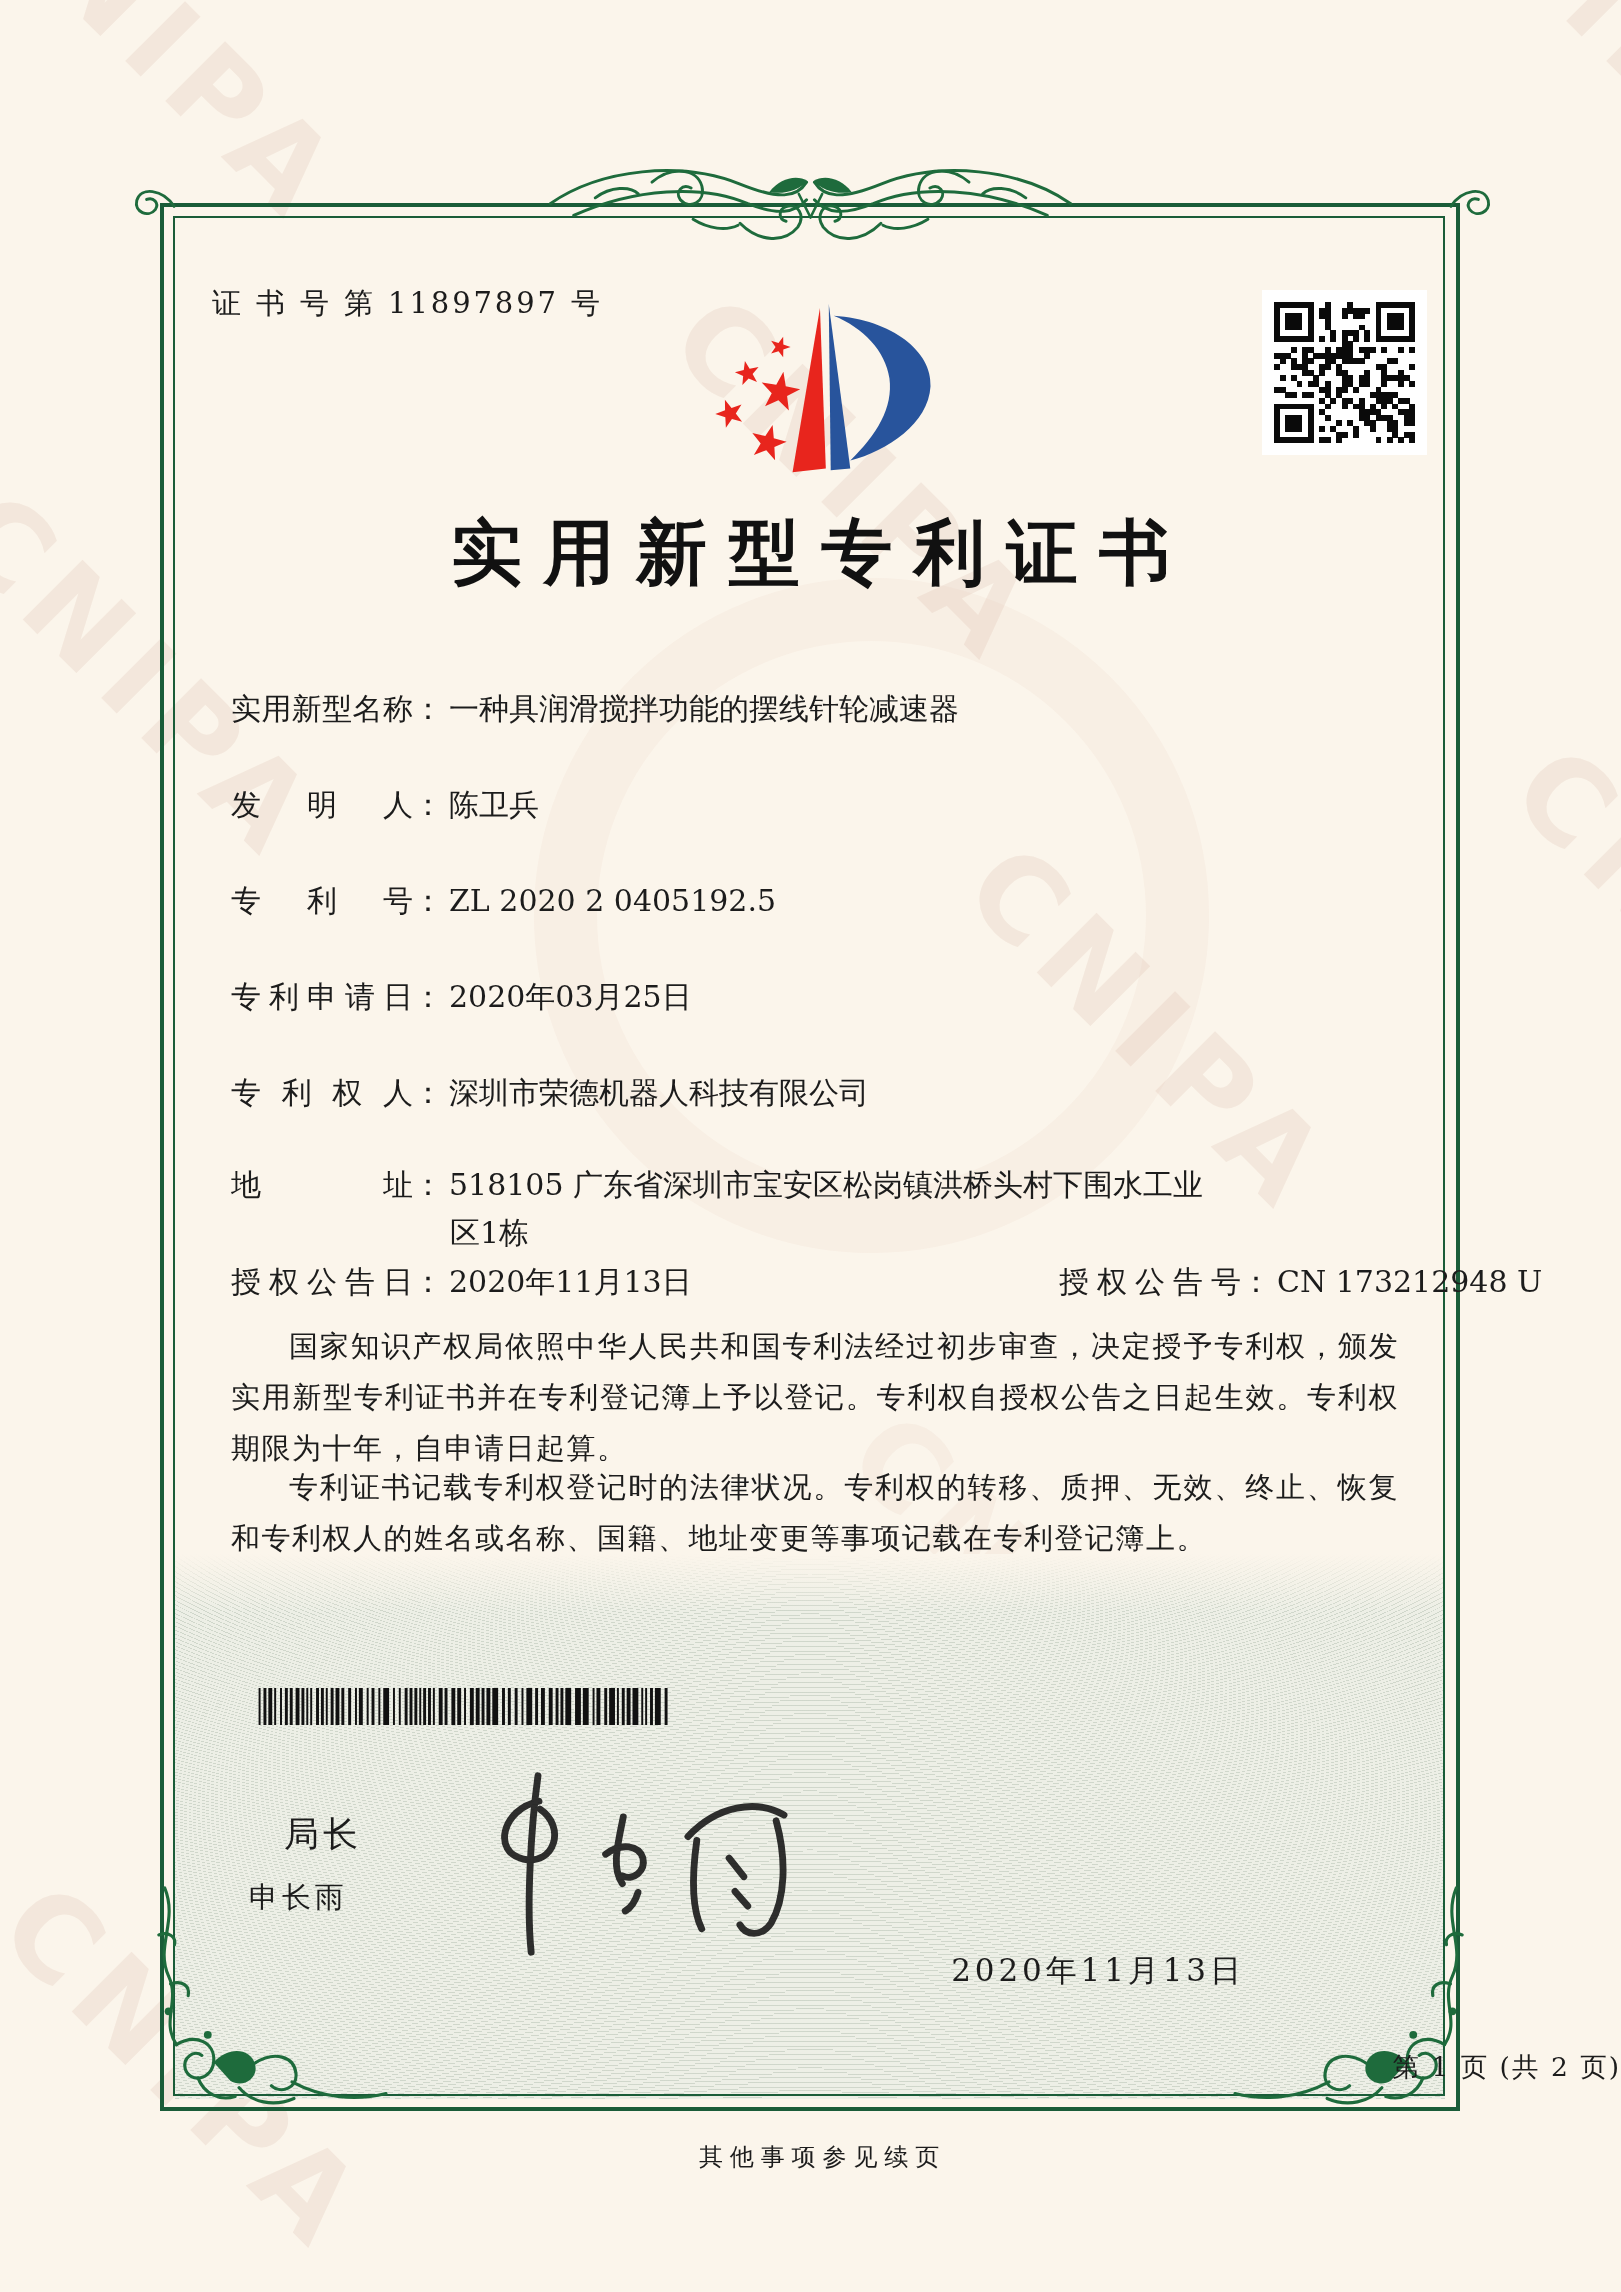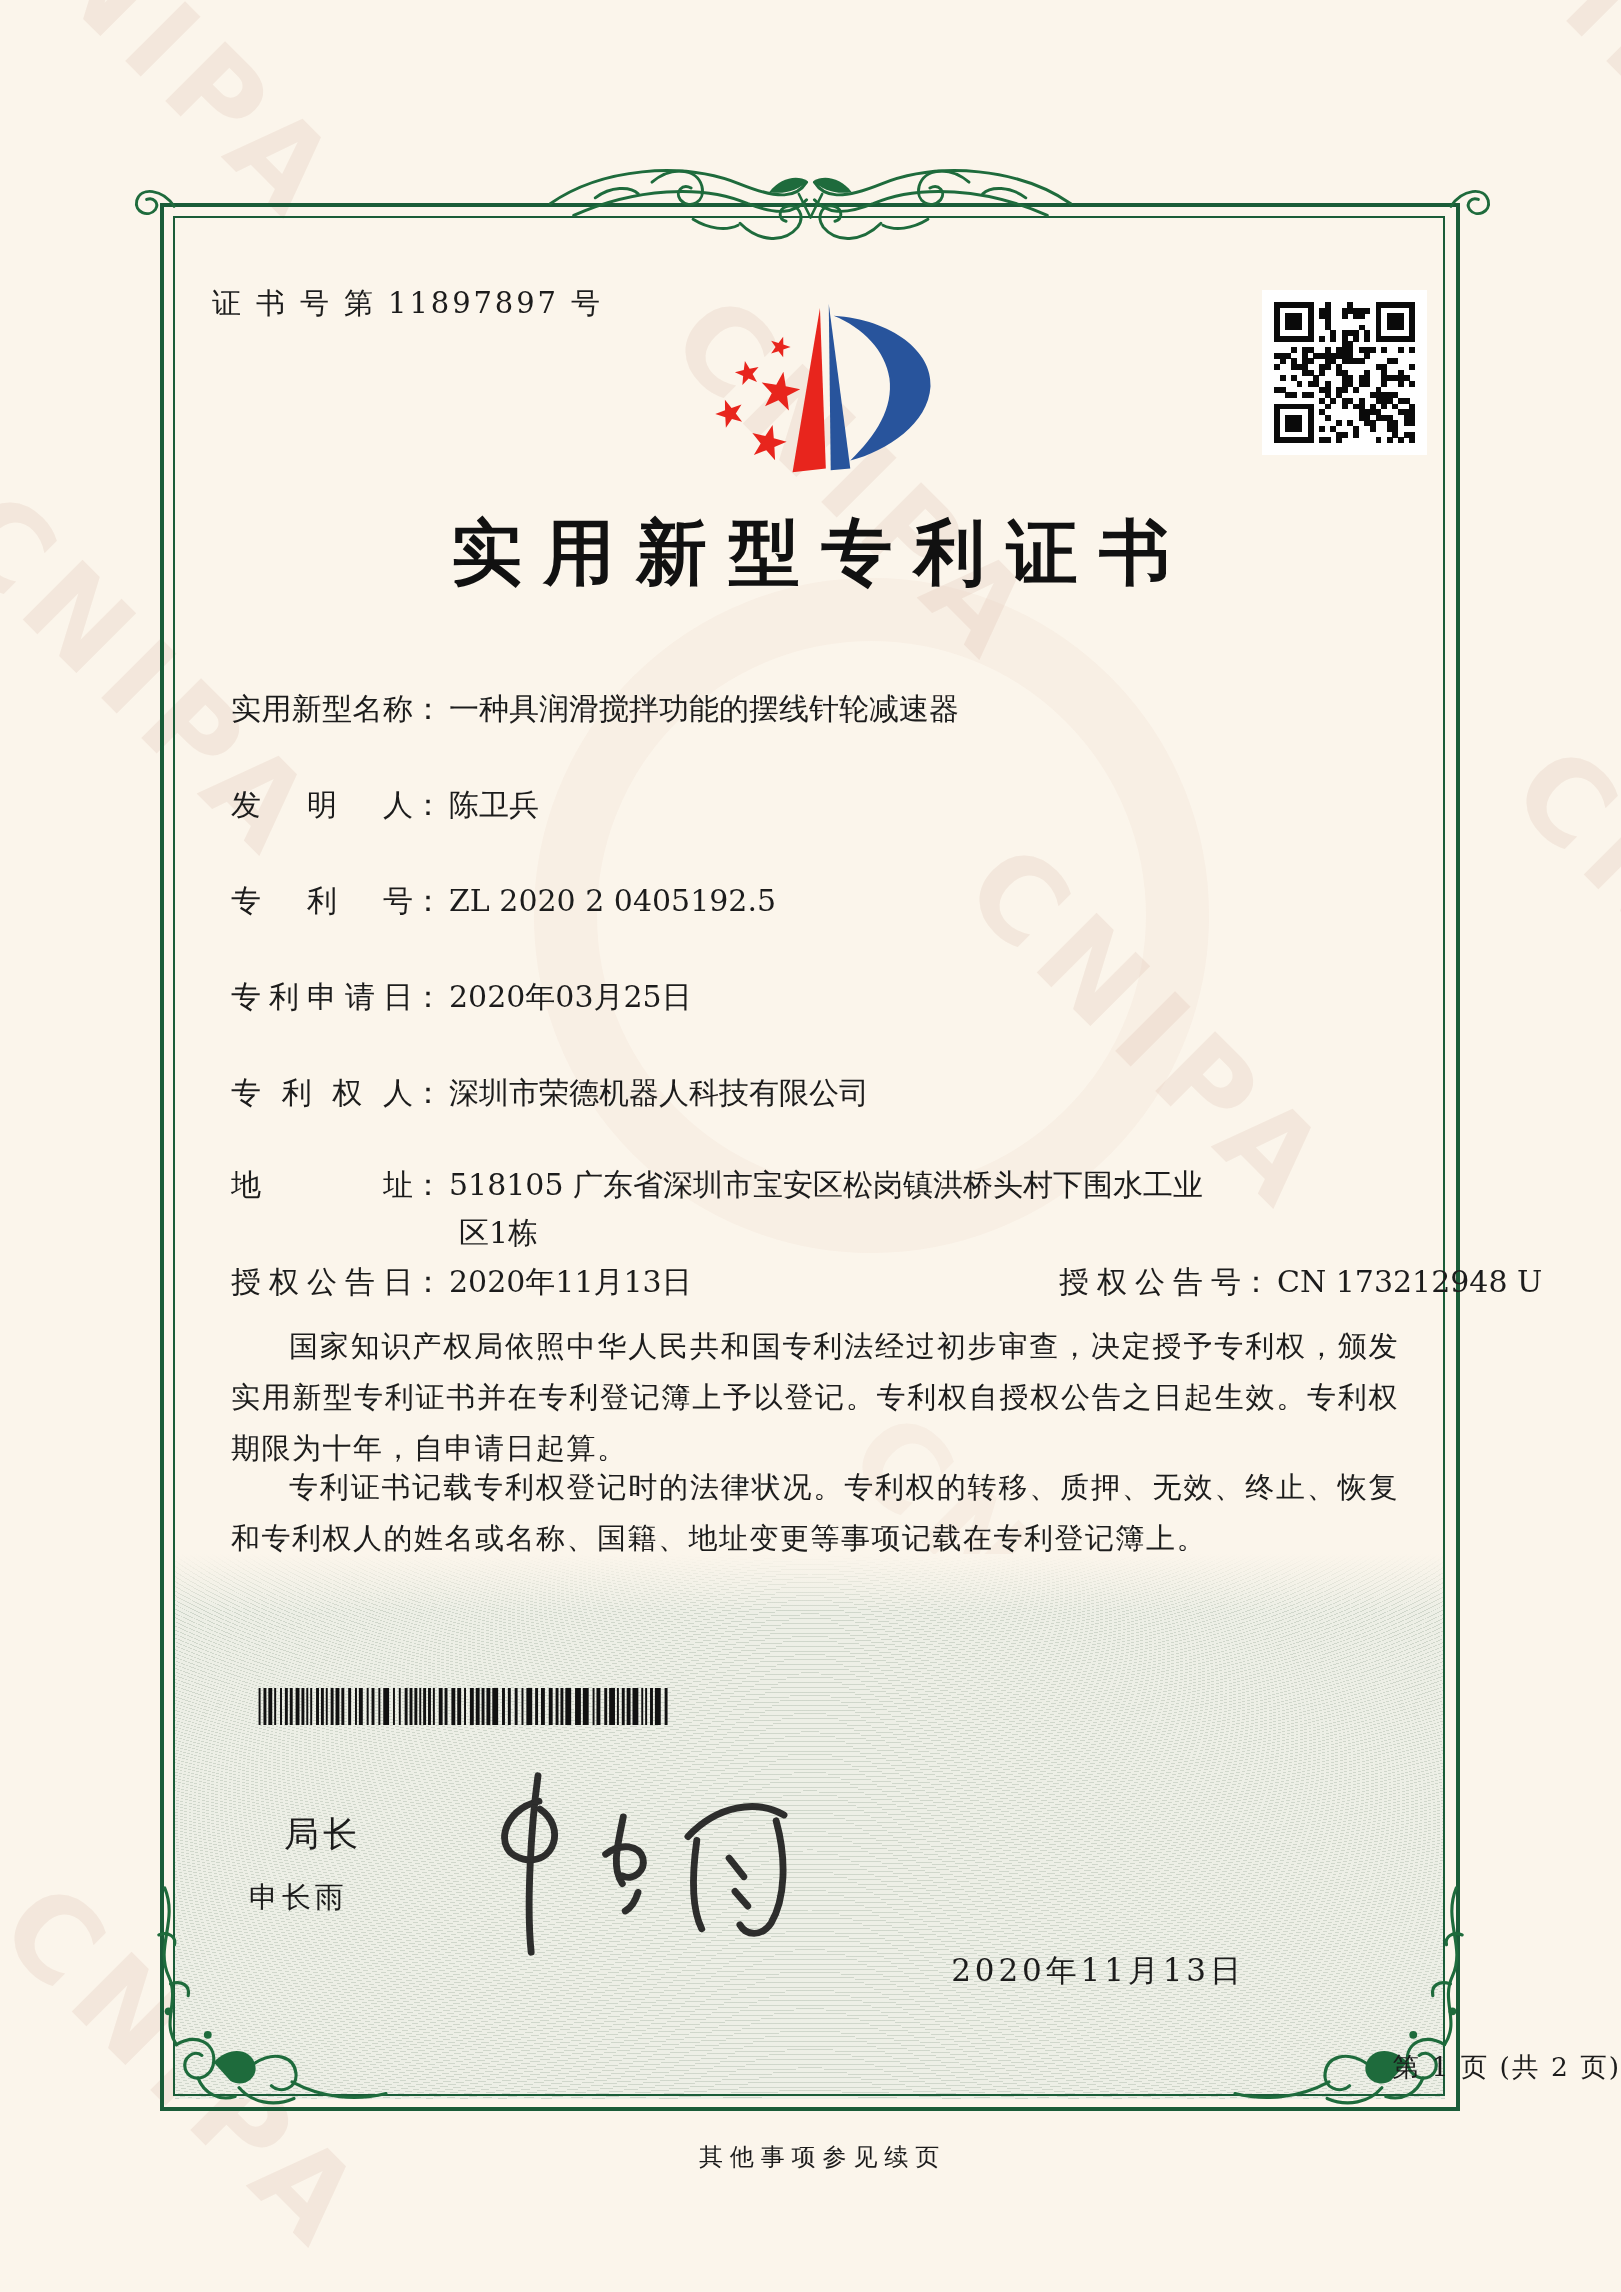--- a/index.html
+++ b/index.html
@@ -99,21 +99,21 @@
     position:absolute;left:231px;
     font-size:30px;line-height:45px;
     white-space:nowrap;z-index:4;
   }
   .jlabel{
     display:inline-flex;justify-content:space-between;
     width:182px;vertical-align:bottom;
   }
   .colon{display:inline-block;}
   .fval{margin-left:6px;}
-  .addr2{position:absolute;left:450px;top:1213px;font-size:30px;z-index:4;margin-left:9px;}
+  .addr2{position:absolute;left:450px;top:1213px;font-size:30px;z-index:4;}
   .grant-no{position:absolute;left:828px;top:0;}
 
   
   .para{
     position:absolute;left:231px;width:1168px;
     font-size:29px;line-height:51px;
     text-align:justify;text-indent:2em;
     letter-spacing:1.5px;z-index:4;
   }
   .para1{top:1321px;}

